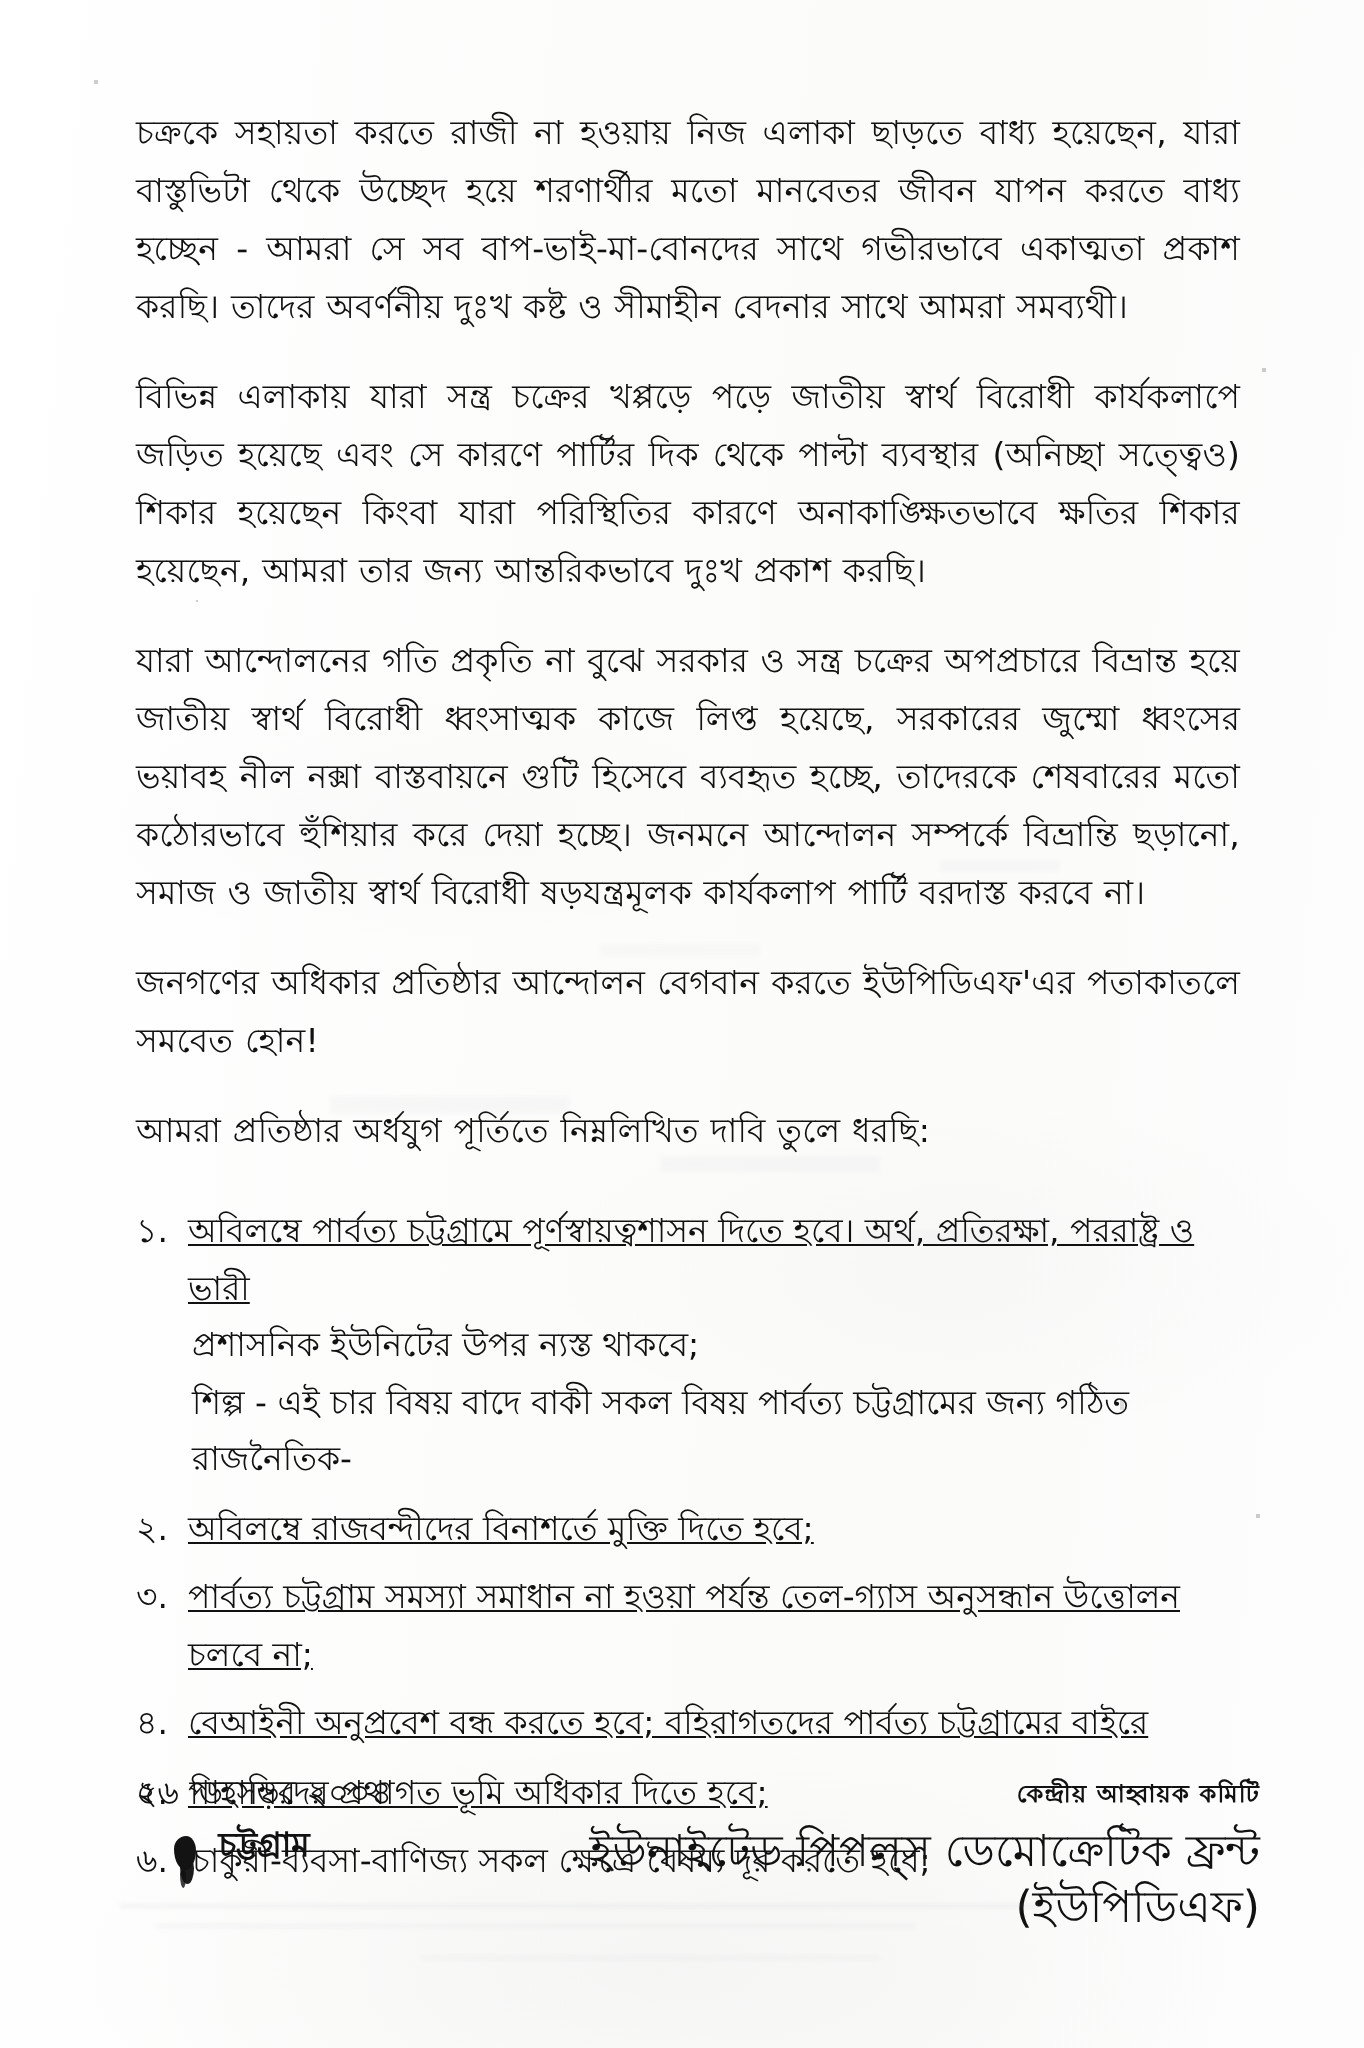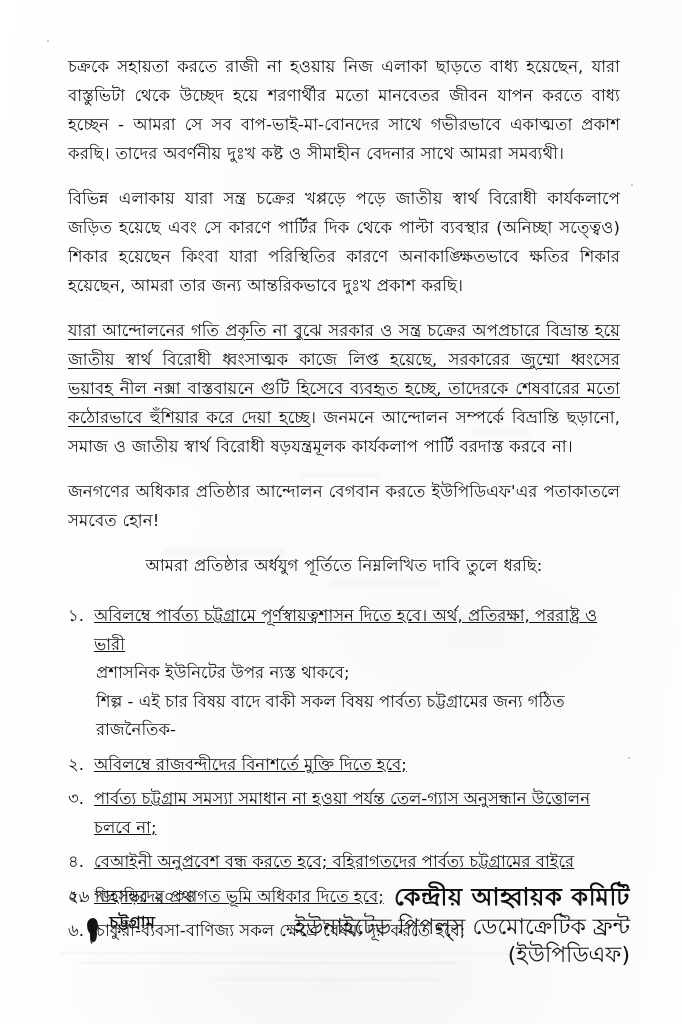--- a/index.html
+++ b/index.html
@@ -38,30 +38,29 @@
     font-size: 16.5px;
     line-height: 29px;
     text-align: justify;
     text-justify: inter-word;
     margin: 0 0 16px 0;
     letter-spacing: 0.1px;
     word-spacing: 0.5px;
   }
 
   .para.underlined .u {
-    text-decoration: underline;
     text-underline-offset: 3px;
     text-decoration-thickness: 1.3px;
   }
 
   .para.loose {
   }
 
   .para.nojust {
-    text-align: center;
+    text-align: left;
   }
 
   
   .demands {
     margin: 22px 0 0 0;
     padding: 0;
     list-style: none;
   }
 
   .demand {
@@ -135,21 +134,21 @@
   }
 
   .footer-right {
     font-size: 16.5px;
     line-height: 27px;
     text-align: right;
   }
 
   .footer-right .committee {
     font-weight: bold;
-    font-size: 24px;
+    font-size: 12px;
     letter-spacing: 0.6px;
     display: block;
     margin-bottom: 2px;
   }
 
   .footer-right .orgname {
     display: block;
     font-size: 22px;
   }
 

